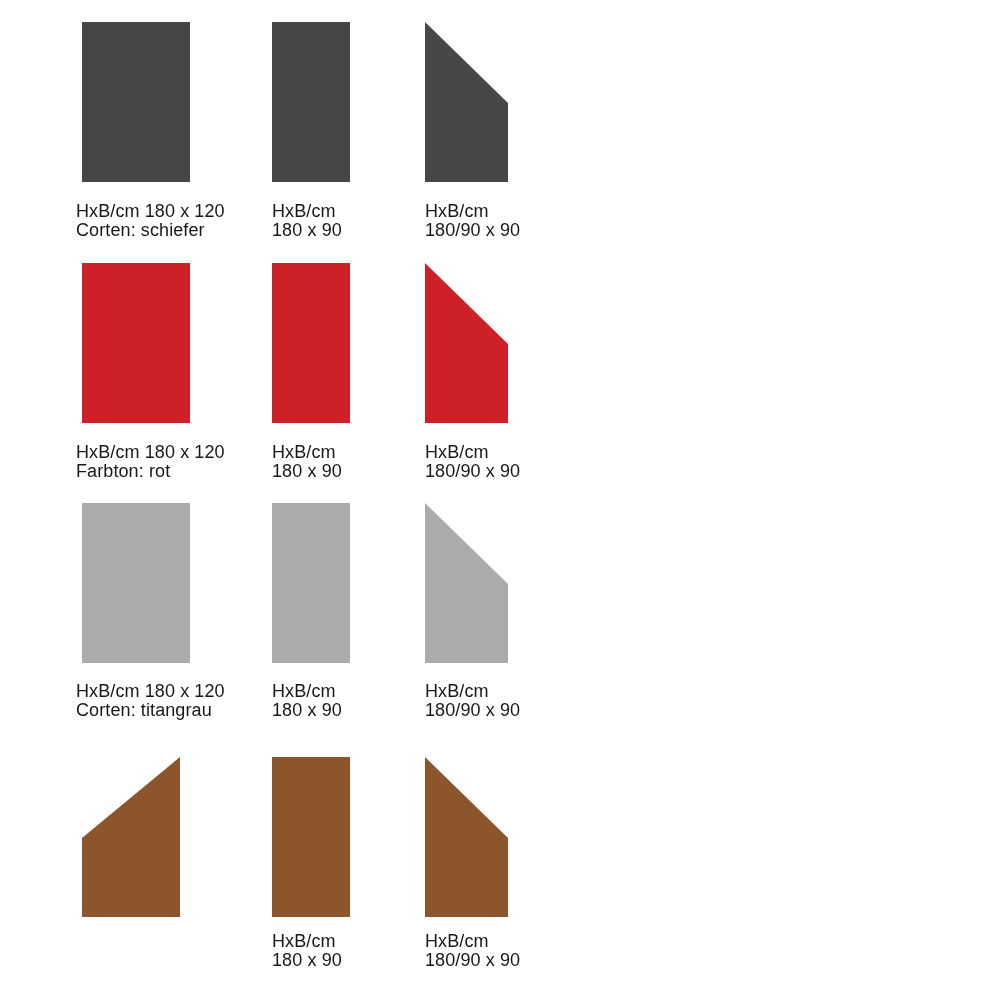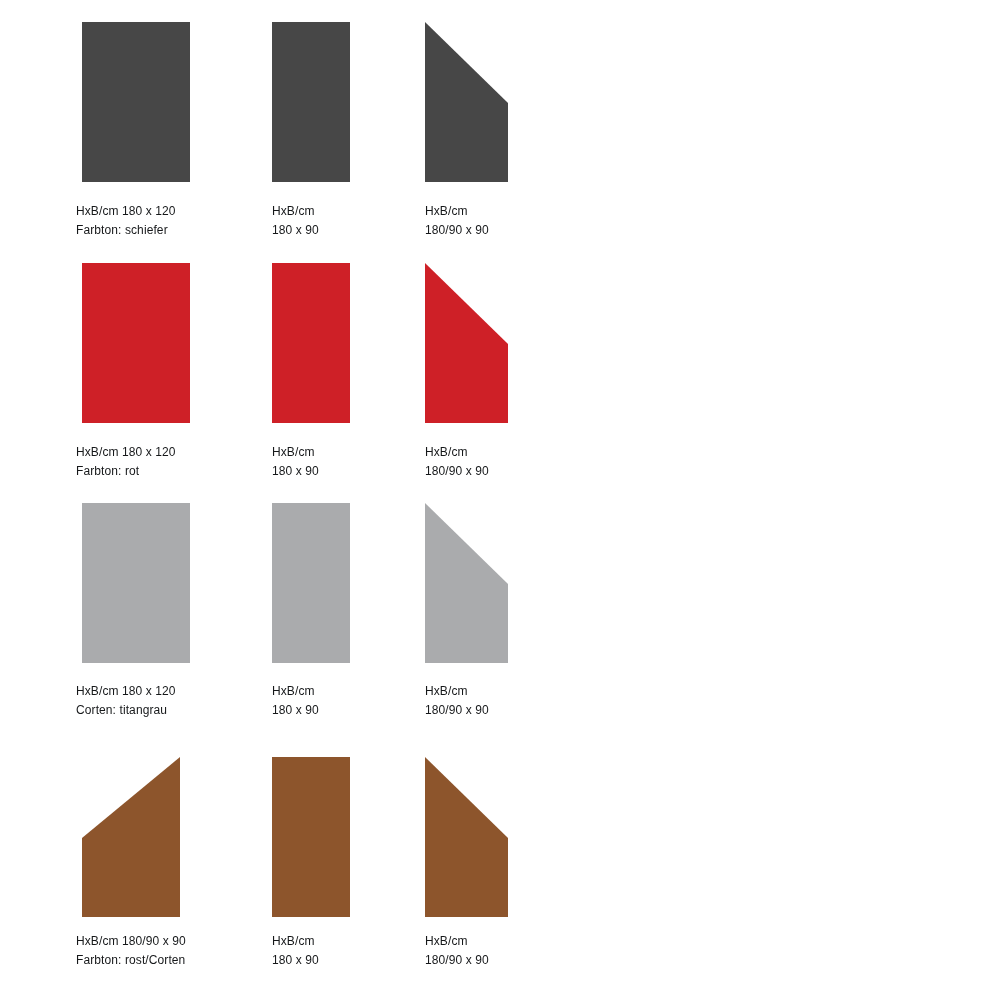--- a/index.html
+++ b/index.html
@@ -45,21 +45,21 @@
     position: relative;
   }
 
   .figure svg {
     display: block;
   }
 
   .caption {
     position: absolute;
     left: 0;
-    font-size: 12px;
+    font-size: 18px;
     line-height: 18.6px;
     letter-spacing: 0.1px;
     color: #16181a;
     white-space: nowrap;
   }
   .caption .line1 { display: block; }
   .caption .line2 { display: block; }
 
   .cap-col0 { left: 76px; }
   .cap-col1 { left: 272px; }
@@ -87,21 +87,21 @@
       <div class="cell cell-col2" style="left: 425px;">
         <div class="figure">
           <svg width="83" height="160" viewBox="0 0 83 160">
             <path d="M0 0 L83 81 L83 160 L0 160 Z" fill="#474747"></path>
           </svg>
         </div>
       </div>
     </div>
     <div class="caption cap-col0" style="top: 202px;">
       <span class="line1">HxB/cm 180 x 120</span>
-      <span class="line2">Farbton: schiefer</span>
+      <span class="line2">Corten: schiefer</span>
     </div>
     <div class="caption cap-col1" style="top: 202px;">
       <span class="line1">HxB/cm</span>
       <span class="line2">180 x 90</span>
     </div>
     <div class="caption cap-col2" style="top: 202px;">
       <span class="line1">HxB/cm</span>
       <span class="line2">180/90 x 90</span>
     </div>
     <div class="row" style="top: 263px;">
@@ -190,24 +190,20 @@
         </div>
       </div>
       <div class="cell cell-col2" style="left: 425px;">
         <div class="figure">
           <svg width="83" height="160" viewBox="0 0 83 160">
             <path d="M0 0 L83 81 L83 160 L0 160 Z" fill="#8d552c"></path>
           </svg>
         </div>
       </div>
     </div>
-    <div class="caption cap-col0" style="top: 932px;">
-      <span class="line1">HxB/cm 180/90 x 90</span>
-      <span class="line2">Farbton: rost/Corten</span>
-    </div>
     <div class="caption cap-col1" style="top: 932px;">
       <span class="line1">HxB/cm</span>
       <span class="line2">180 x 90</span>
     </div>
     <div class="caption cap-col2" style="top: 932px;">
       <span class="line1">HxB/cm</span>
       <span class="line2">180/90 x 90</span>
     </div>
   </div>
 

